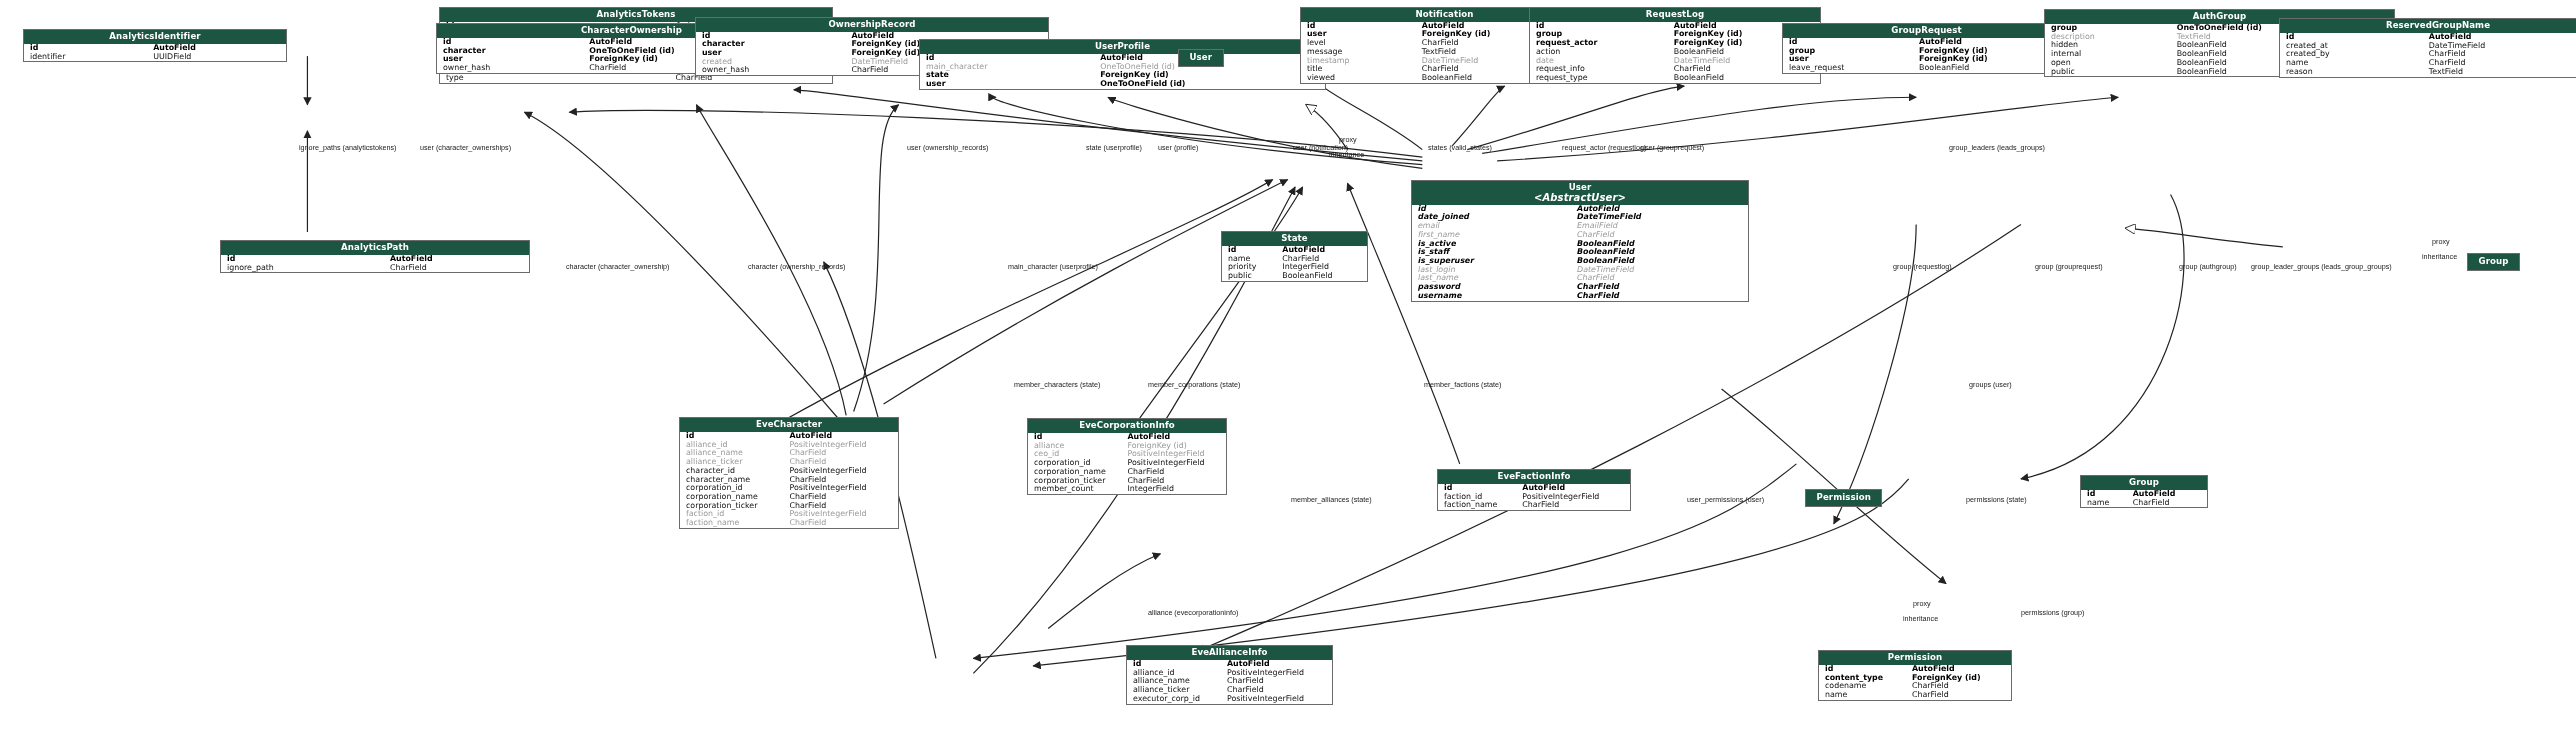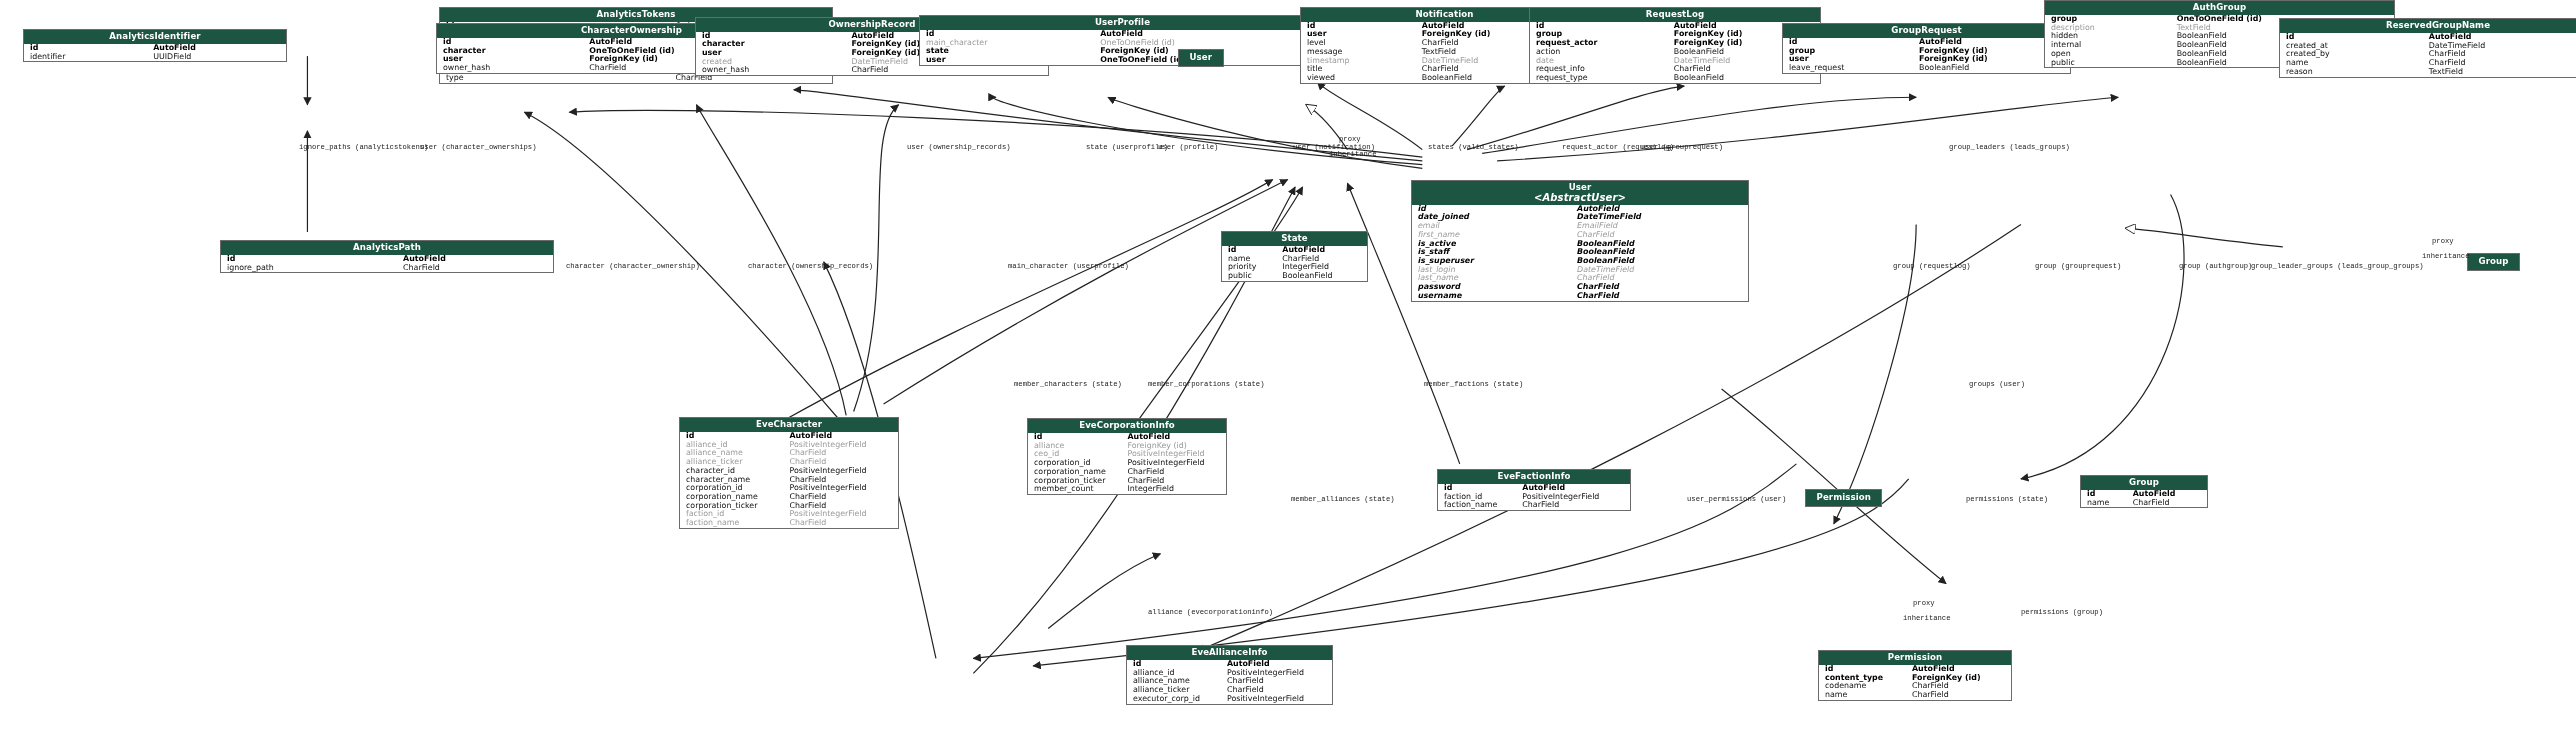--- a/index.html
+++ b/index.html
@@ -14,21 +14,21 @@
   .entity table{border-collapse:collapse;width:100%;}
   .entity td{font-size:7.9px;line-height:8.7px;padding:0px 4.5px 0px 6px;white-space:nowrap;color:#111111;}
   .entity td.ty{padding-left:0;}
   .entity tr.req td{font-weight:bold;color:#000000;}
   .entity tr.nul td{color:#9a9a9a;}
   .entity.abstract td{font-style:italic;}
   .entity.abstract .hdr{font-style:normal;}
   .entity.titleonly .hdr{padding:3px 10.5px;}
 
   .elabel{position:absolute;font-size:7.2px;line-height:7.9px;color:#1a1a1a;white-space:nowrap;
-    font-family:Liberation Mono, monospace;}
+    font-family:Liberation Sans, sans-serif;}
 </style>
 </head>
 <body>
 
 <div id="canvas">
 
   <svg id="edges" viewBox="0 0 3441 993">
     <defs>
       <marker id="arw" viewBox="0 0 10 10" refX="9" refY="5" markerWidth="7" markerHeight="7" orient="auto-start-reverse">
         <path d="M 0 0 L 10 5 L 0 10 z" fill="#222"></path>
@@ -120,21 +120,21 @@
             <td>token</td>
             <td class="ty">CharField</td>
           </tr>
           <tr>
             <td>type</td>
             <td class="ty">CharField</td>
           </tr>
         </tbody>
       </table>
     </div>
-    <div class="entity" style="left: 220px; top: 240px; width: 334px;">
+    <div class="entity" style="left: 220px; top: 240px; width: 310px;">
       <div class="hdr">AnalyticsPath</div>
       <table>
         <tbody>
           <tr class="req">
             <td>id</td>
             <td class="ty">AutoField</td>
           </tr>
           <tr>
             <td>ignore_path</td>
             <td class="ty">CharField</td>
@@ -185,21 +185,21 @@
             <td>created</td>
             <td class="ty">DateTimeField</td>
           </tr>
           <tr>
             <td>owner_hash</td>
             <td class="ty">CharField</td>
           </tr>
         </tbody>
       </table>
     </div>
-    <div class="entity" style="left: 919px; top: 15px; width: 407px;">
+    <div class="entity" style="left: 919px; top: 39px; width: 407px;">
       <div class="hdr">UserProfile</div>
       <table>
         <tbody>
           <tr class="req">
             <td>id</td>
             <td class="ty">AutoField</td>
           </tr>
           <tr class="nul">
             <td>main_character</td>
             <td class="ty">OneToOneField (id)</td>
@@ -304,21 +304,21 @@
             <td>user</td>
             <td class="ty">ForeignKey (id)</td>
           </tr>
           <tr>
             <td>leave_request</td>
             <td class="ty">BooleanField</td>
           </tr>
         </tbody>
       </table>
     </div>
-    <div class="entity" style="left: 2044px; top: 0; width: 351px;">
+    <div class="entity" style="left: 2044px; top: 9px; width: 351px;">
       <div class="hdr">AuthGroup</div>
       <table>
         <tbody>
           <tr class="req">
             <td>group</td>
             <td class="ty">OneToOneField (id)</td>
           </tr>
           <tr class="nul">
             <td>description</td>
             <td class="ty">TextField</td>

